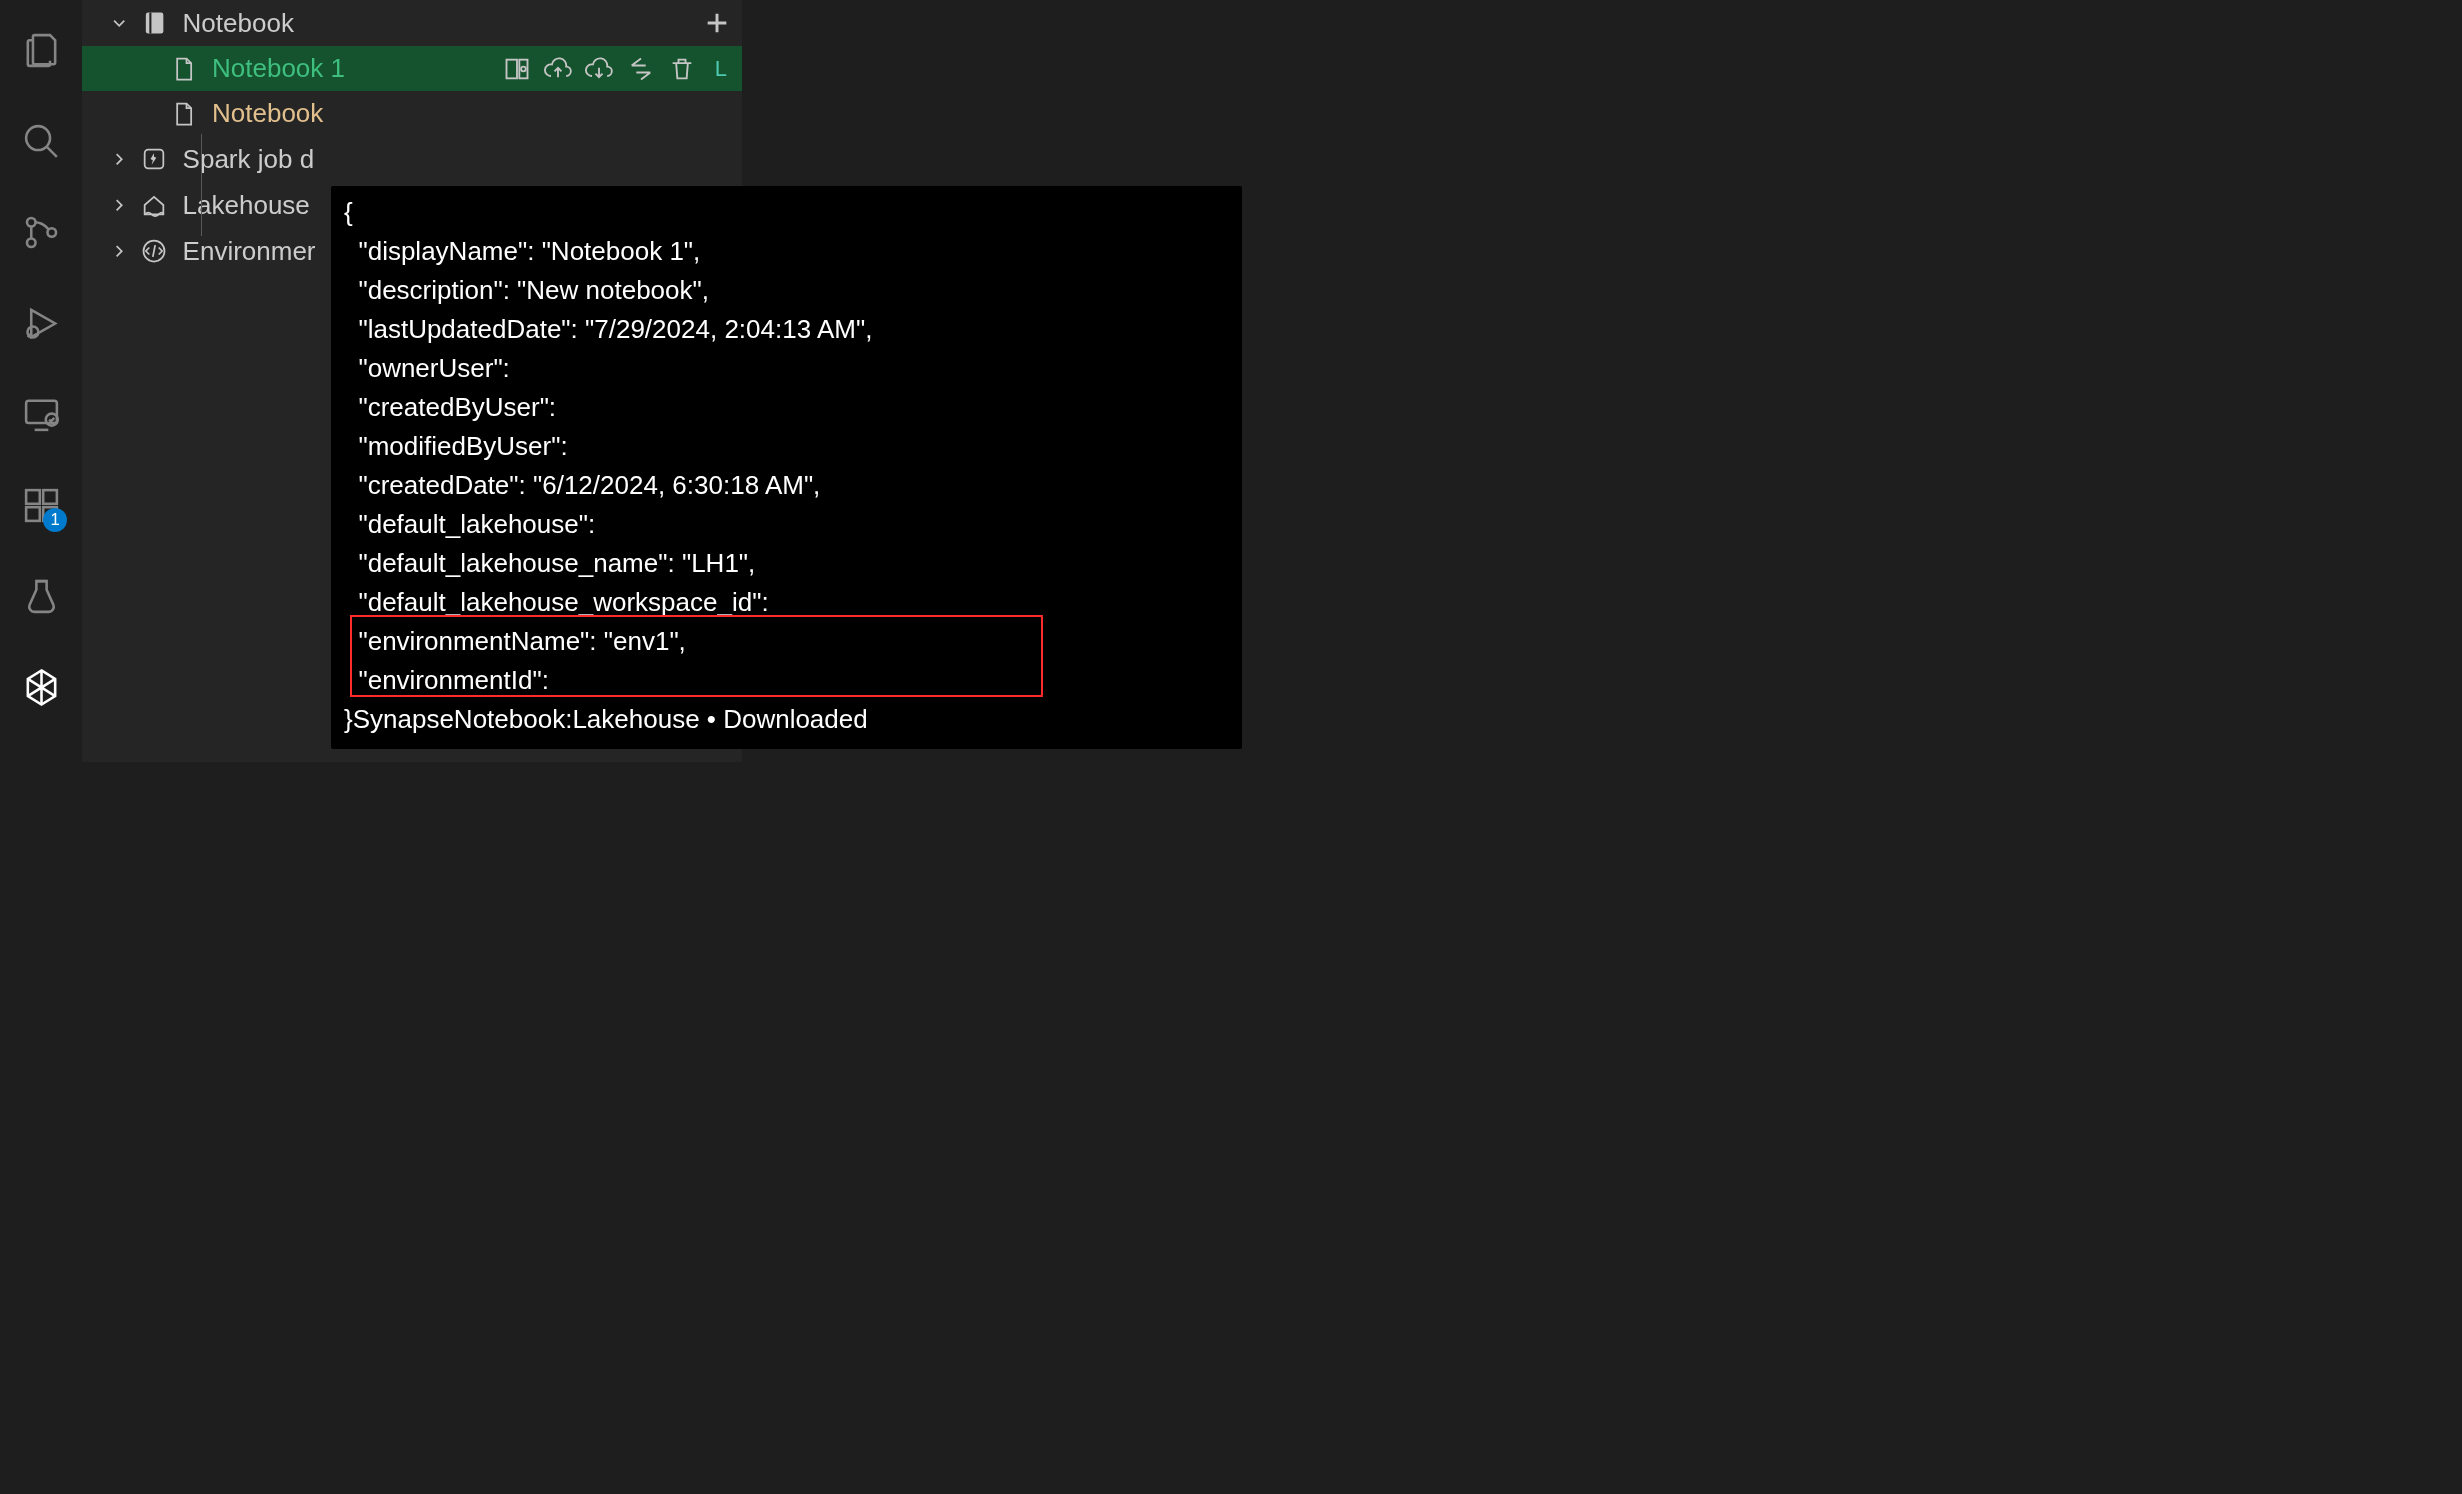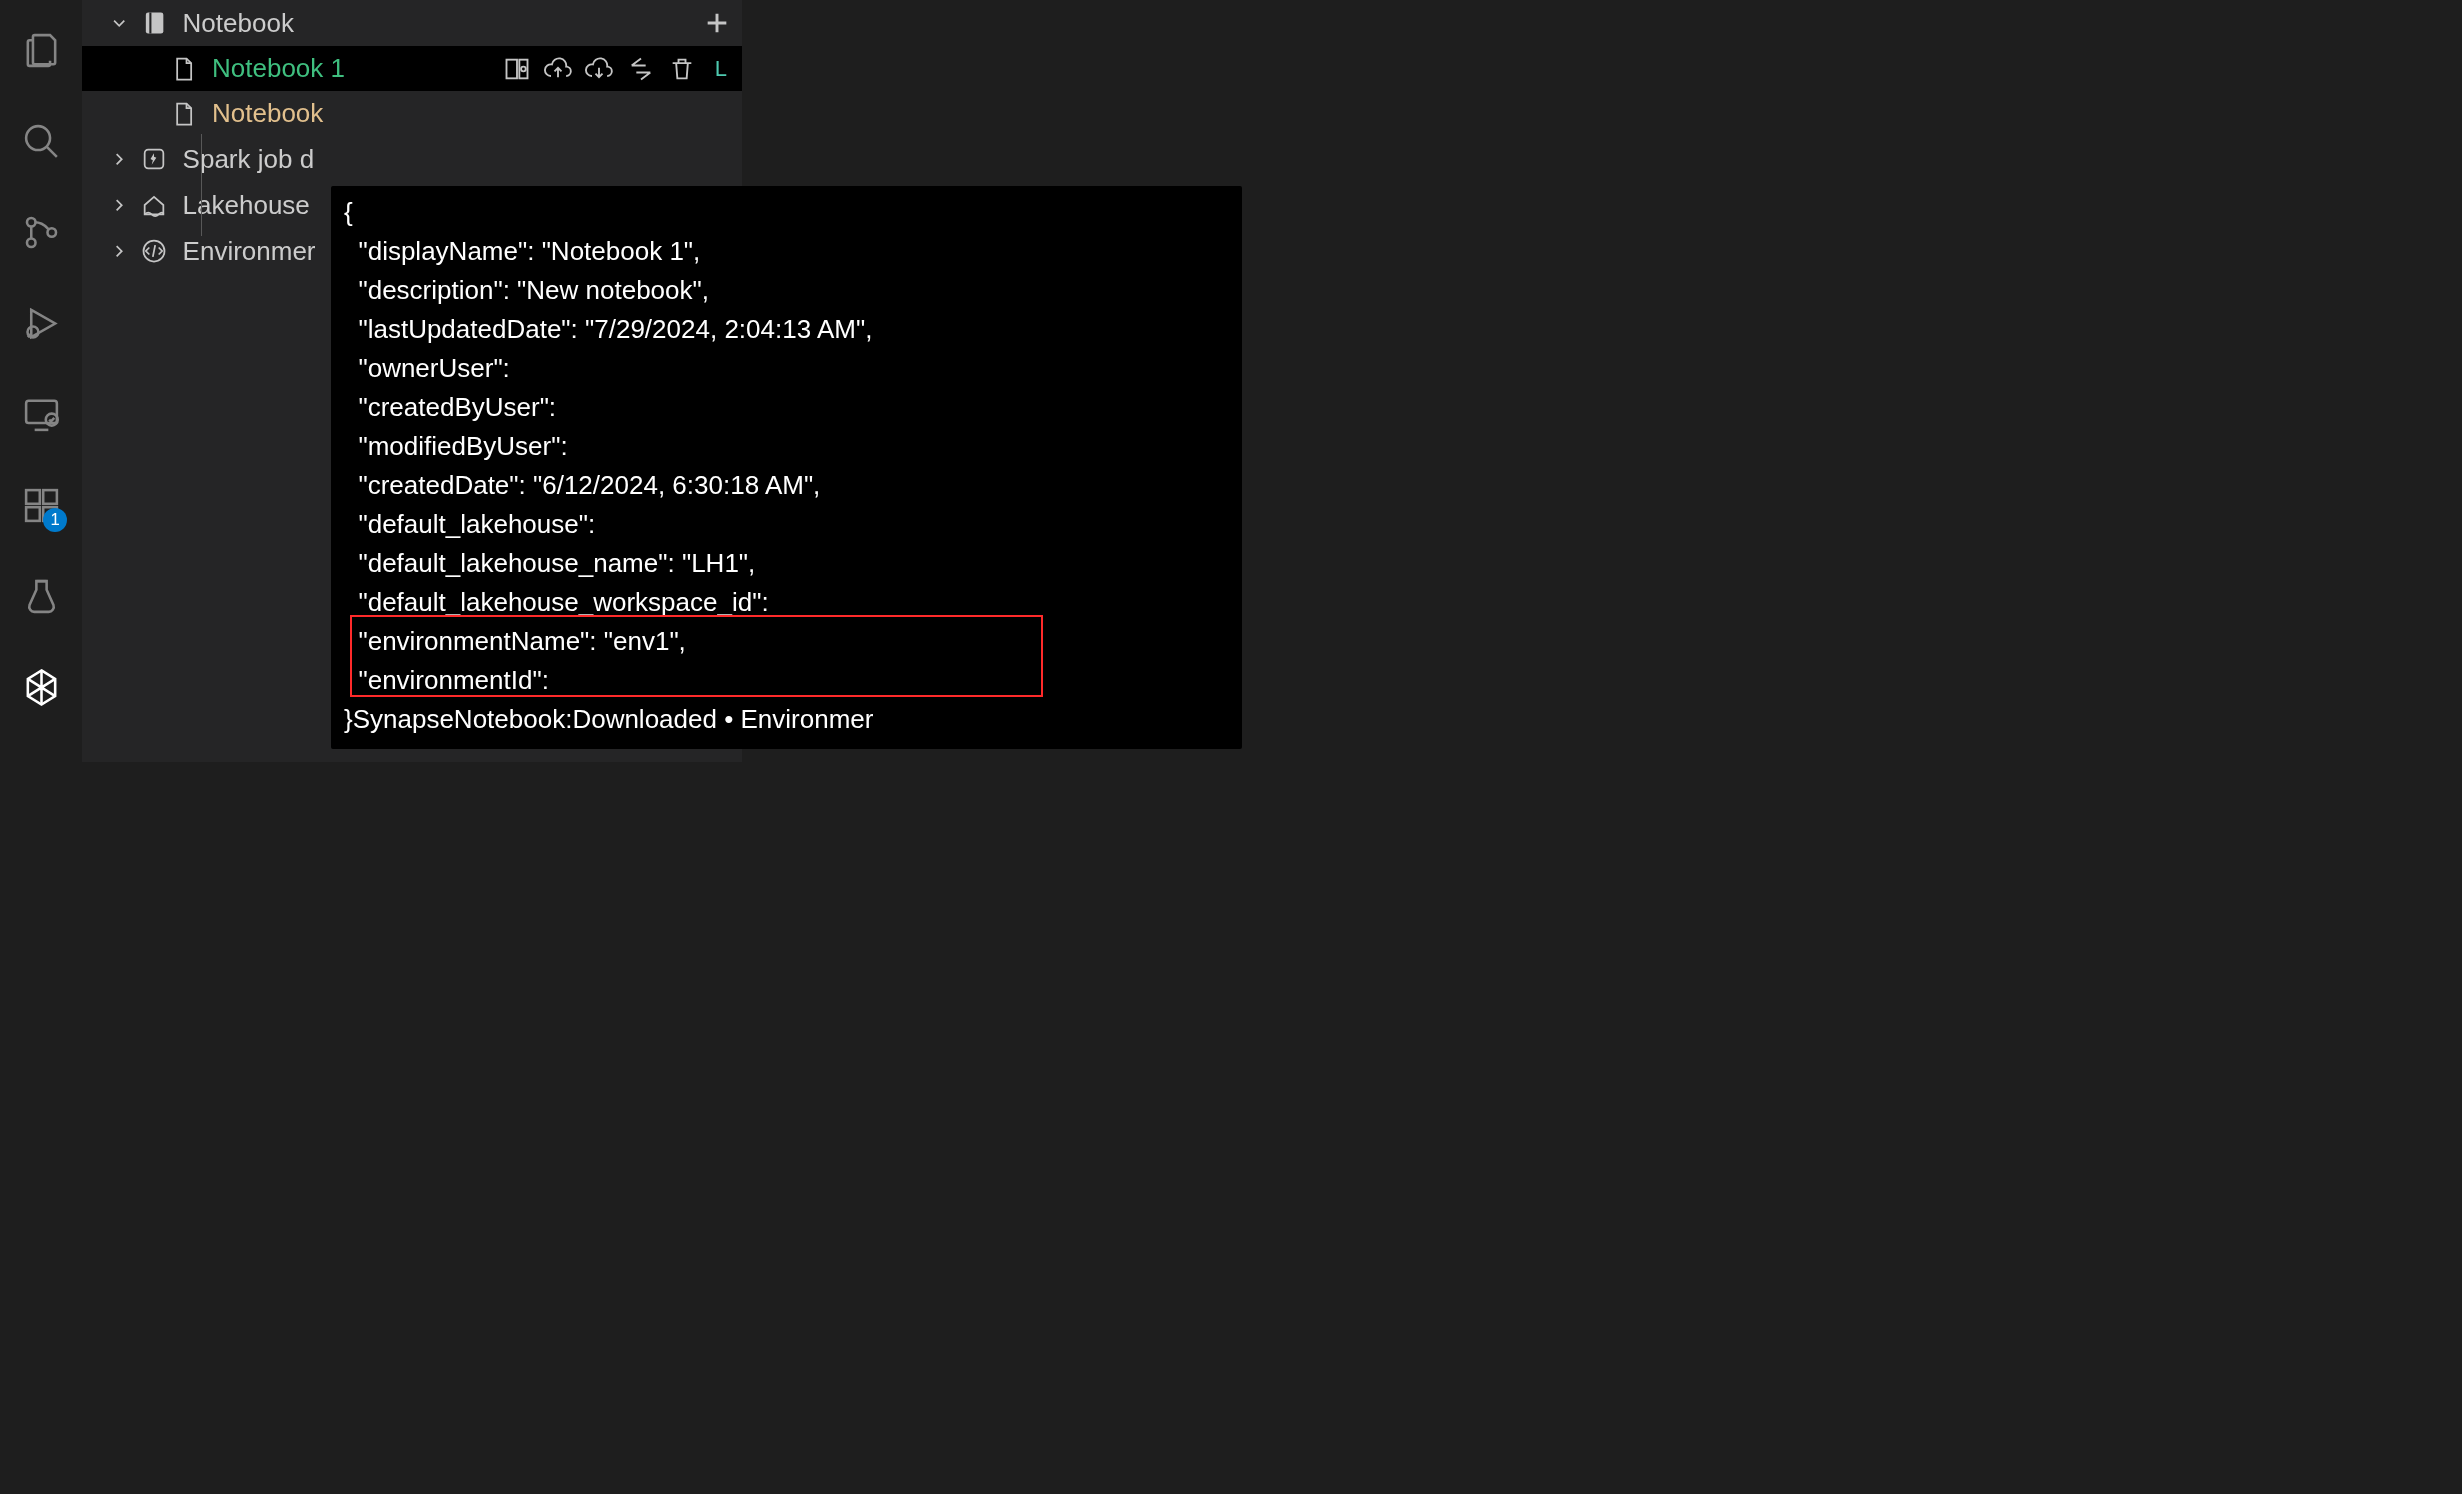--- a/index.html
+++ b/index.html
@@ -91,21 +91,21 @@
   .tree-row {
     display: flex;
     align-items: center;
     height: 45px;
     padding-left: 13px;
     cursor: pointer;
     color: #cccccc;
     font-size: 26px;
   }
   .tree-row.section { height: 46px; }
-  .tree-row.selected { background: #000000; }
+  .tree-row.selected { background: #14532d; }
   .chevron { width: 26px; height: 26px; margin-right: 5.6px; display:flex; align-items:center; justify-content:center; color:#c5c5c5; }
   .chevron svg { width: 20.4px; height: 20.4px; stroke: currentColor; fill: none; stroke-width: 2; }
   .ticon { width: 32px; height: 32px; margin-right: 13px; display:flex; align-items:center; justify-content:center; color:#c5c5c5; }
   .ticon svg { width: 28px; height: 28px; stroke: currentColor; fill: none; stroke-width: 1.5; }
   .ticon.fill svg { fill: currentColor; stroke: none; }
   .tree-label { flex: 1; white-space: nowrap; overflow: hidden; }
   .tree-row.indent1 { padding-left: 85px; }
   .tree-row.indent0b { padding-left: 24px; }
   .guide {
     position: absolute;
@@ -347,16 +347,16 @@
   <div class="tline">  "lastUpdatedDate": "7/29/2024, 2:04:13 AM",</div>
   <div class="tline">  "ownerUser":</div>
   <div class="tline">  "createdByUser":</div>
   <div class="tline">  "modifiedByUser":</div>
   <div class="tline">  "createdDate": "6/12/2024, 6:30:18 AM",</div>
   <div class="tline">  "default_lakehouse":</div>
   <div class="tline">  "default_lakehouse_name": "LH1",</div>
   <div class="tline">  "default_lakehouse_workspace_id":</div>
   <div class="tline">  "environmentName": "env1",</div>
   <div class="tline">  "environmentId":</div>
-  <div class="tline">}SynapseNotebook:Downloaded • Environmer</div>
+  <div class="tline">}SynapseNotebook:Lakehouse • Downloaded</div>
   <div class="highlight-box"></div>
 </div>
 
 
 </body></html>

